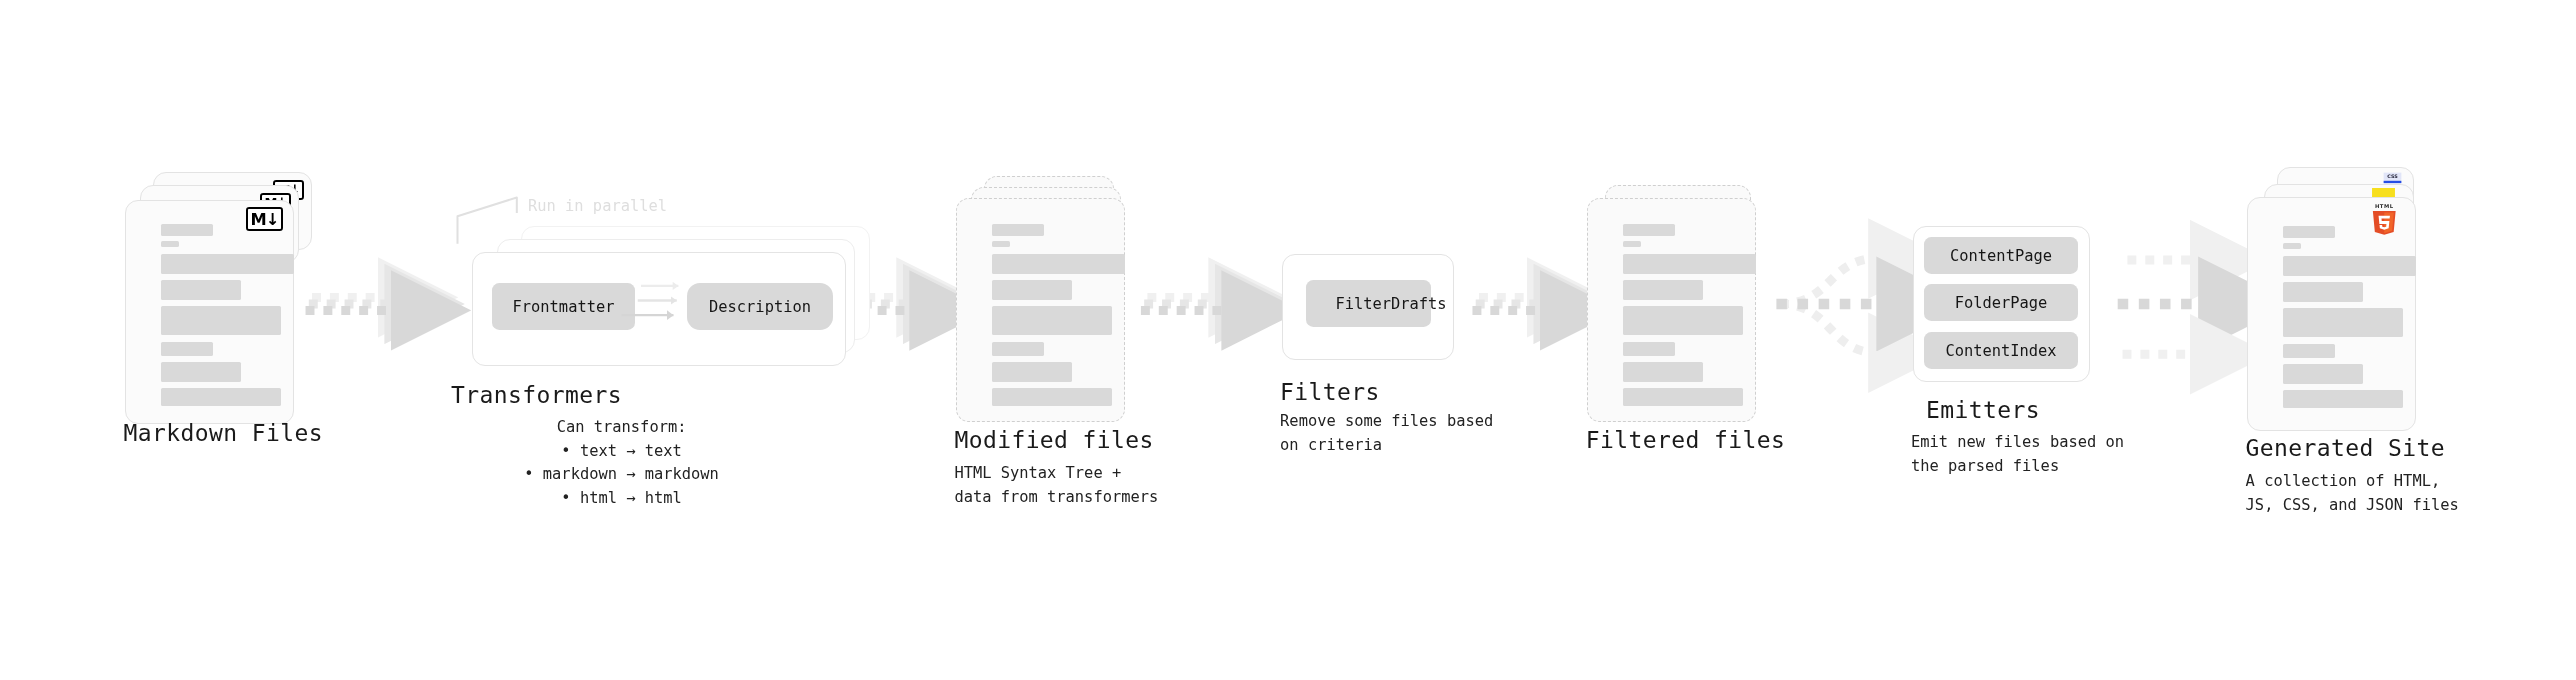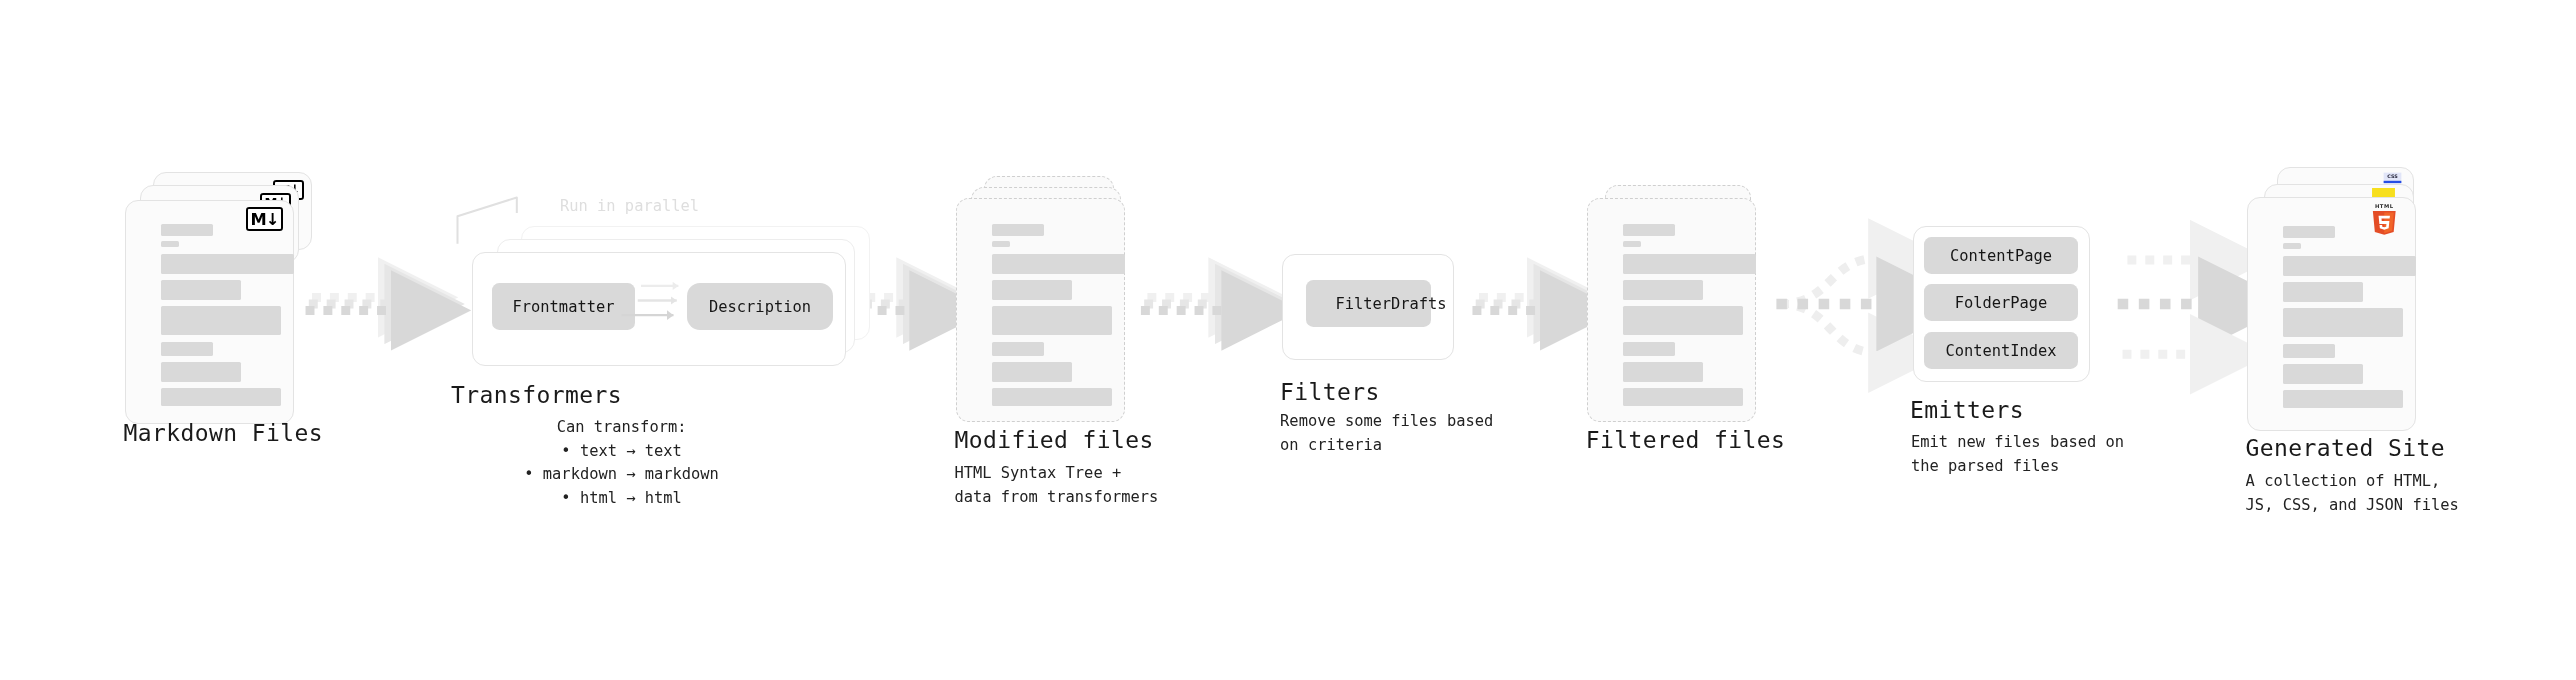--- a/index.html
+++ b/index.html
@@ -145,21 +145,20 @@
   }
   .tchip.l0 { background: #eeeeee; color: transparent; }
   .tchip.l1 { background: #e6e6e6; color: transparent; }
   .tchip.l2 { background: #d9d9d9; color: #161616; }
 
   .parallel-label {
     position: absolute;
     font-size: 15.4px;
     color: #dedede;
     white-space: nowrap;
-    margin-left: 32px;
   }
 
   svg.overlay {
     position: absolute;
     left: 0;
     top: 0;
     width: 2576px;
     height: 681px;
     pointer-events: none;
   }
@@ -348,21 +347,21 @@
 
     <div class="heading" style="left:9.8px;top:427px;">Filtered files</div>
   </div>
 
   <div class="stage" style="left:1906px;top:0;">
     <div class="procbox" style="left:6.5px;top:226px;width:177px;height:156px;"></div>
     <div class="chip" style="left:18px;top:237px;width:154px;height:37px;">ContentPage</div>
     <div class="chip" style="left:18px;top:284px;width:154px;height:37px;">FolderPage</div>
     <div class="chip" style="left:18px;top:332px;width:154px;height:37px;">ContentIndex</div>
 
-    <div class="heading" style="left:4px;top:397px;">Emitters</div>
+    <div class="heading" style="left:20px;top:397px;">Emitters</div>
     <div class="subtext" style="left:4.9px;top:431px;width:268px;">Emit new files based on
 the parsed files</div>
   </div>
 
   <div class="stage" style="left:2231px;top:0;margin-top:8px;">
     <div class="cardstack" style="width:211px;height:260px;">
 
       <div class="fcard" style="left:46px;top:159px;width:137px;height:65px;"></div>
 
       <svg style="position:absolute;left:151px;top:163px;width:21px;height:14.6px;" viewBox="0 0 26 18">

